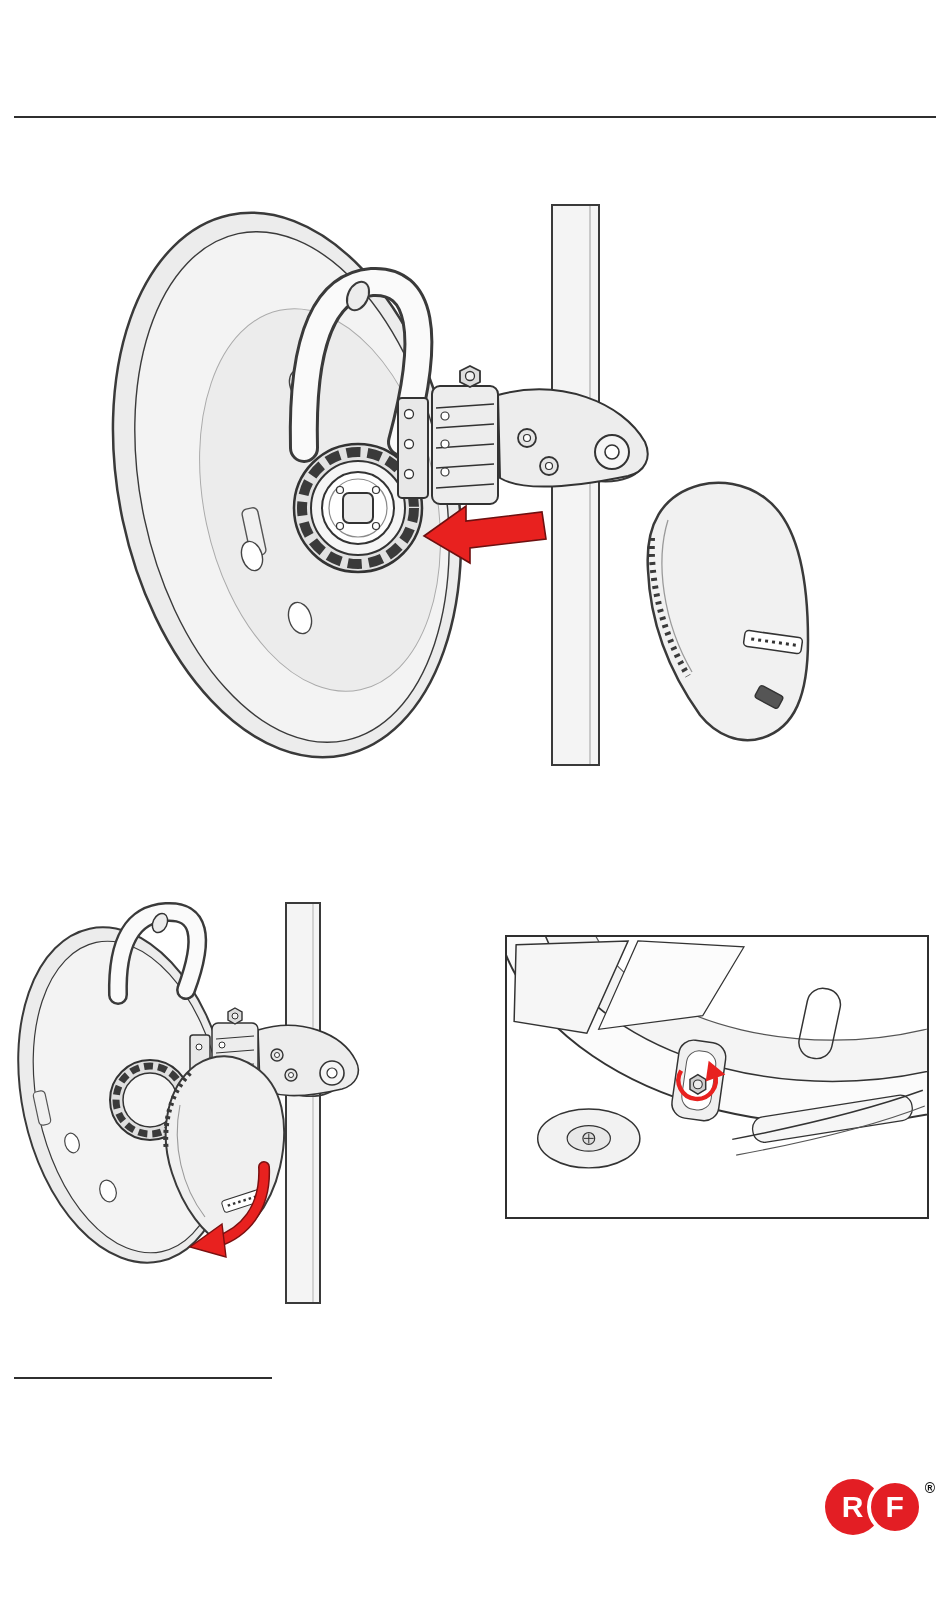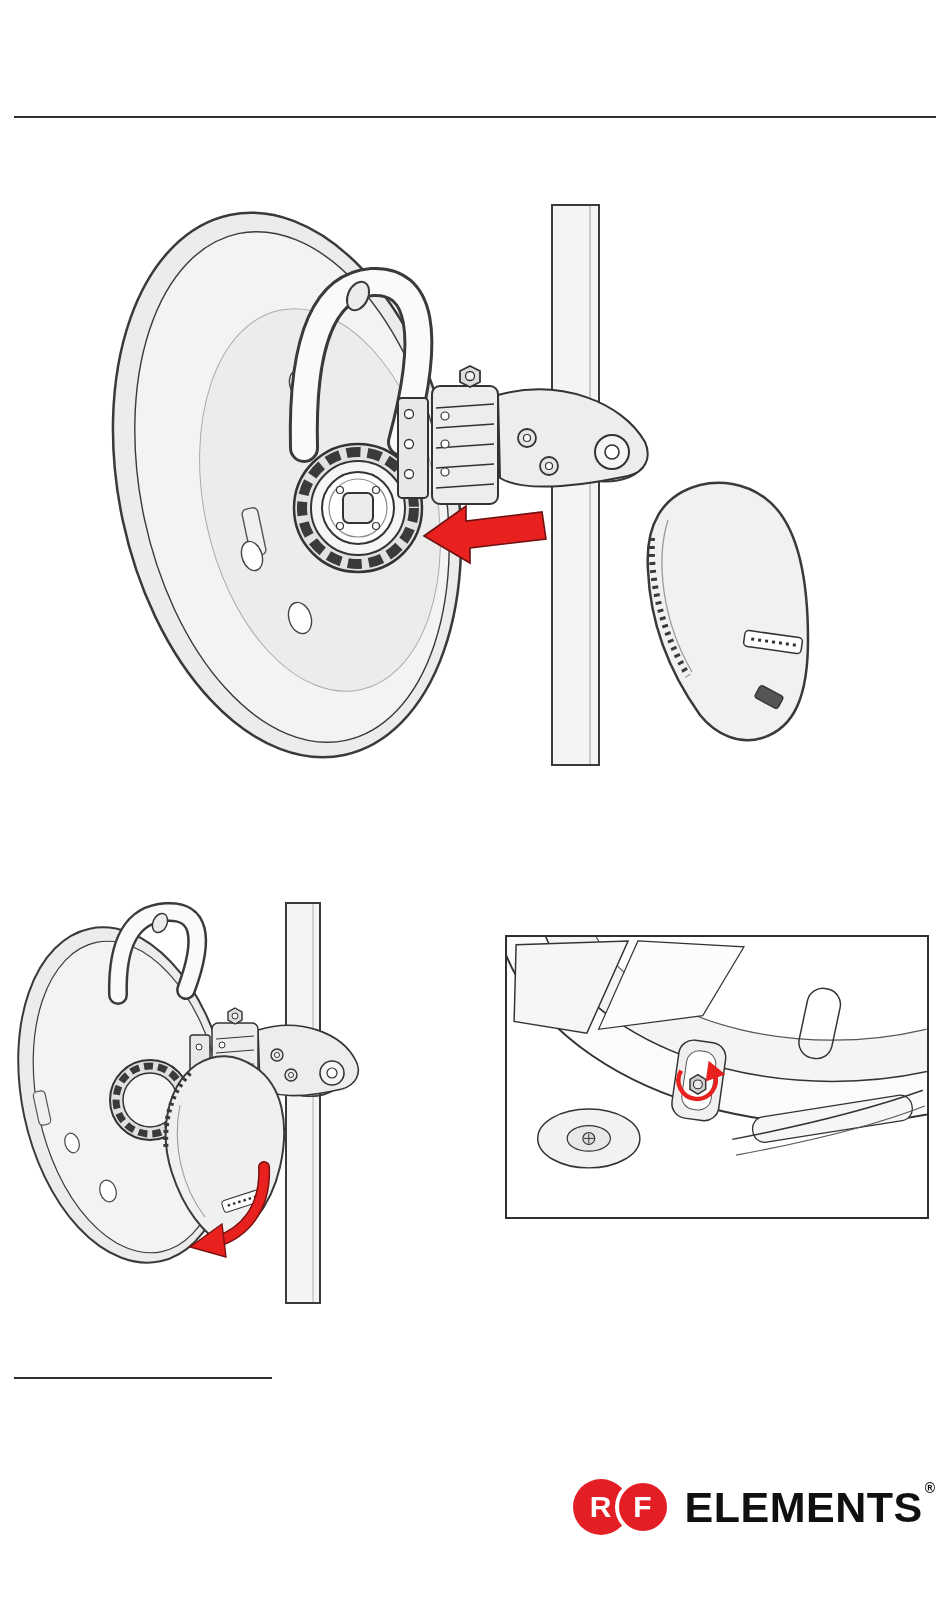--- a/index.html
+++ b/index.html
@@ -236,15 +236,14 @@
 
 <div class="rule rule-bottom"></div>
 
 <div class="logo">
   <div class="logo-circle r">
     <span>R</span>
   </div>
   <div class="logo-circle f">
     <span>F</span>
   </div>
-  <div class="logo-word">ELEMENTS</div>
   <div class="logo-reg">®</div>
 </div>
 
 </body></html>

